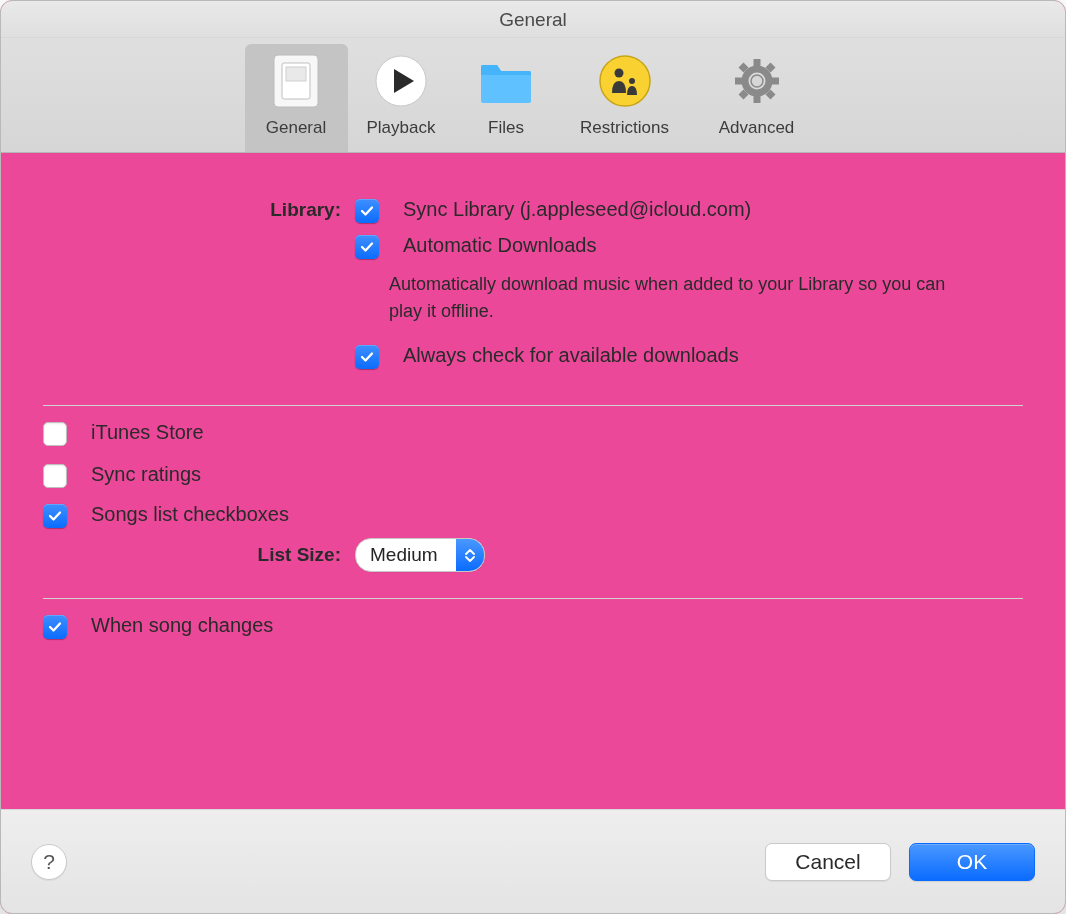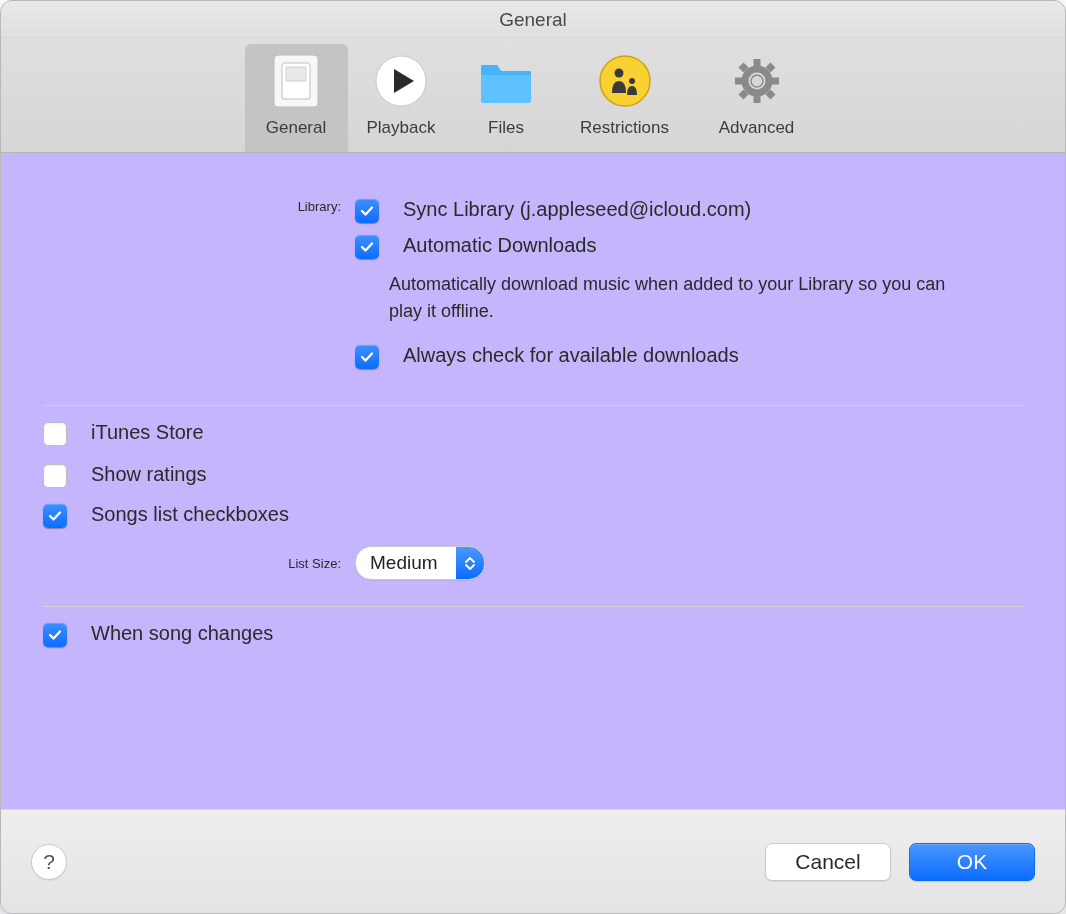--- a/index.html
+++ b/index.html
@@ -6,21 +6,21 @@
   html, body { margin: 0; padding: 0; }
   body {
     font-family: -apple-system, "Helvetica Neue", Helvetica, Arial, sans-serif;
     font-size: 18px;
     color: #242424;
     background: #fff;
   }
   .window {
     width: 1066px;
     height: 914px;
-    background: #c4b5fd;
+    background: #ec4899;
     border: 1px solid #b9b9b9;
     border-radius: 12px;
     box-shadow: 0 25px 60px rgba(0,0,0,0.25);
     overflow: hidden;
     display: flex;
     flex-direction: column;
     position: relative;
   }
   .titlebar {
     height: 37px;
@@ -80,23 +80,24 @@
   .row {
     display: flex;
     align-items: flex-start;
     margin-bottom: 8px;
   }
   .label-col {
     width: 312px;
     text-align: right;
     padding-right: 14px;
     padding-top: 2px;
-    font-size: 13px;
+    font-size: 19px;
     color: #2a2a2a;
     flex-shrink: 0;
+    font-weight: bold;
   }
   .field-col {
     flex: 1;
     padding-right: 30px;
   }
   .chk-row {
     display: flex;
     align-items: flex-start;
     gap: 24px;
     margin-bottom: 6px;
@@ -321,34 +322,34 @@
 
     <div class="section">
       <div class="row" style="margin-bottom:0;">
         <div class="field-col">
           <div class="chk-row" style="margin-bottom:12px;">
             <div class="chk unchecked"></div>
             <div class="chk-label">iTunes Store</div>
           </div>
           <div class="chk-row" style="margin-bottom:10px;">
             <div class="chk unchecked"></div>
-            <div class="chk-label">Show ratings</div>
+            <div class="chk-label">Sync ratings</div>
           </div>
           <div class="chk-row">
             <div class="chk checked">
               <svg viewBox="0 0 16 16">
                   <path d="M3 8 L6.5 11.5 L13 4.5" stroke="#fff" stroke-width="2.3" fill="none" stroke-linecap="round" stroke-linejoin="round"></path>
                 </svg>
             </div>
             <div class="chk-label">Songs list checkboxes</div>
           </div>
         </div>
       </div>
 
-      <div class="row" style="align-items:center; margin-top:8px;">
+      <div class="row" style="align-items:center; ">
         <div class="label-col" style="padding-top:0;">List Size:</div>
         <div class="field-col">
           <div class="select-wrap">
             <div class="select-value">Medium</div>
             <div class="select-stepper">
               <svg width="10" height="6" viewBox="0 0 10 6">
                   <path d="M1 5 L5 1 L9 5" stroke="#fff" stroke-width="1.8" fill="none" stroke-linecap="round" stroke-linejoin="round"></path>
                 </svg>
               <svg width="10" height="6" viewBox="0 0 10 6">
                   <path d="M1 1 L5 5 L9 1" stroke="#fff" stroke-width="1.8" fill="none" stroke-linecap="round" stroke-linejoin="round"></path>

